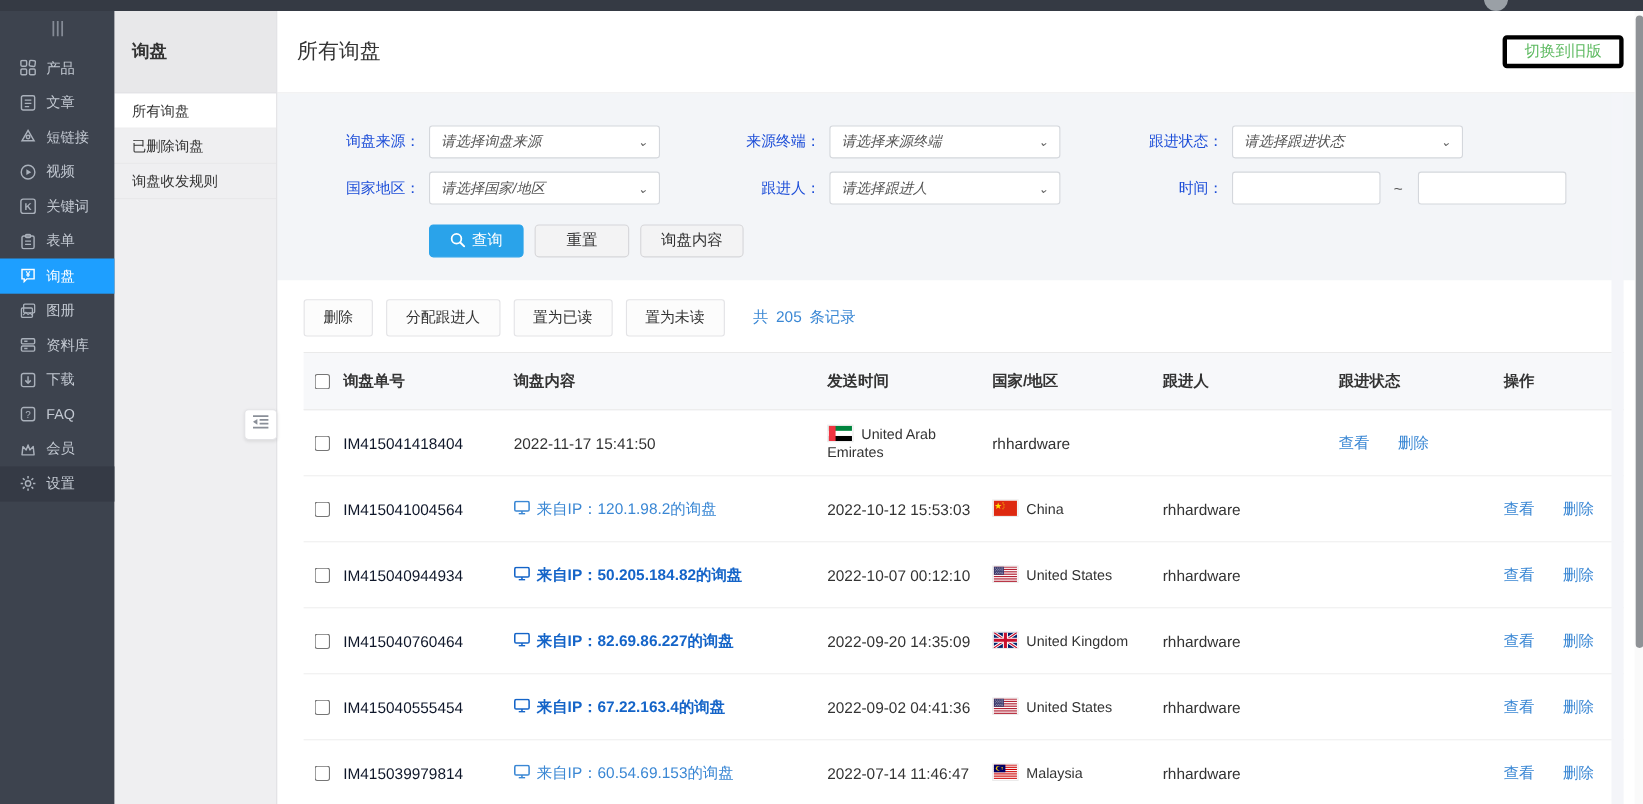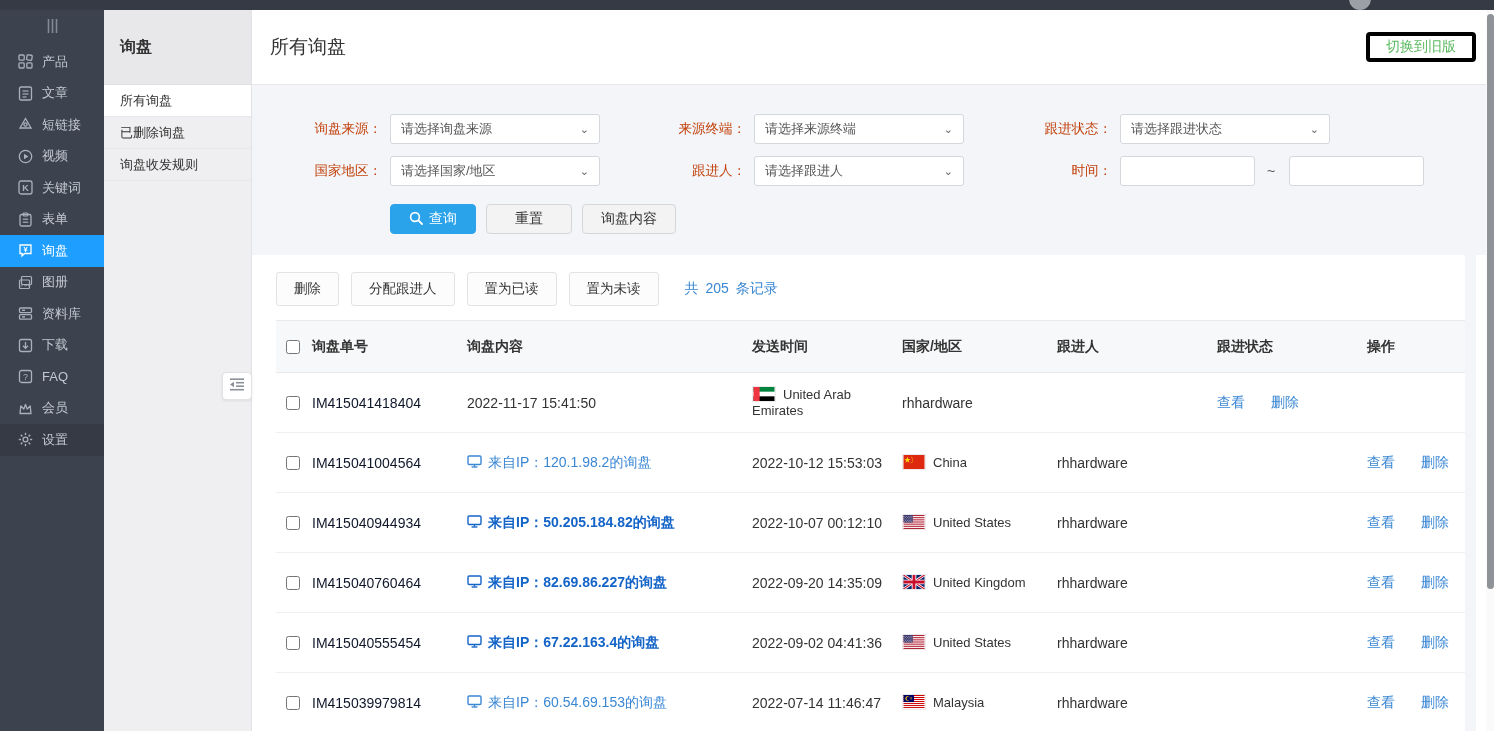--- a/index.html
+++ b/index.html
@@ -29,23 +29,23 @@
 
   
   .main { position:absolute; left:252px; top:10px; width:1242px; height:721px; background:#fff; }
   .page-header { height:75px; background:#fff; border-bottom:1px solid #e9e9ec; display:flex; align-items:center; justify-content:space-between; padding:0 18px; }
   .page-title { font-size:19px; font-weight:500; color:#333; }
   .switch-btn { height:30px; padding:0 16px; background:#fff; border:4px solid #000000; border-radius:4px; color:#5dba60; font-size:14px; display:flex; align-items:center; cursor:pointer; }
 
   
   .filter-panel { background:#f3f5f8; padding:29px 18px 14px 18px; height:170px; }
   .filter-row { display:flex; align-items:center; margin-bottom:12px; }
-  .f-label { font-size:13.5px; color:#c2410c; text-align:right; white-space:nowrap; }
+  .f-label { font-size:13.5px; color:#1d4ed8; text-align:right; white-space:nowrap; }
   .f-label.w1 { width:112px; } .f-label.w2 { width:96px; } .f-label.w3 { width:100px; }
-  .f-select { width:210px; height:30px; margin-left:8px; background:#fff; border:1px solid #d4d7dc; border-radius:3px; display:flex; align-items:center; justify-content:space-between; padding:0 10px; font-size:13px; color:#555; cursor:pointer; }
+  .f-select { width:210px; height:30px; margin-left:8px; background:#fff; border:1px solid #d4d7dc; border-radius:3px; display:flex; align-items:center; justify-content:space-between; padding:0 10px; font-size:13px; color:#555; cursor:pointer;font-style:italic; }
   .f-select .caret { color:#666; font-size:11px; }
   .f-gap1 { width:50px; } .f-gap2 { width:48px; }
   .date-input { width:135px; height:30px; margin-left:8px; background:#fff; border:1px solid #d4d7dc; border-radius:3px; font-size:13px; padding:0 8px; color:#333; }
   .tilde { margin:0 6px 0 12px; color:#555; font-size:14px; }
   .filter-buttons { display:flex; align-items:center; margin-top:18px; margin-left:120px; }
   .btn { height:30px; border-radius:4px; font-size:14px; display:flex; align-items:center; justify-content:center; cursor:pointer; }
   .btn-primary { width:86px; background:#2aa3ea; color:#fff; border:1px solid #2aa3ea; gap:6px; }
   .btn-plain { background:#f3f3f4; border:1px solid #d6d6d9; color:#333; margin-left:10px; padding:0 18px; min-width:86px; }
 
   

